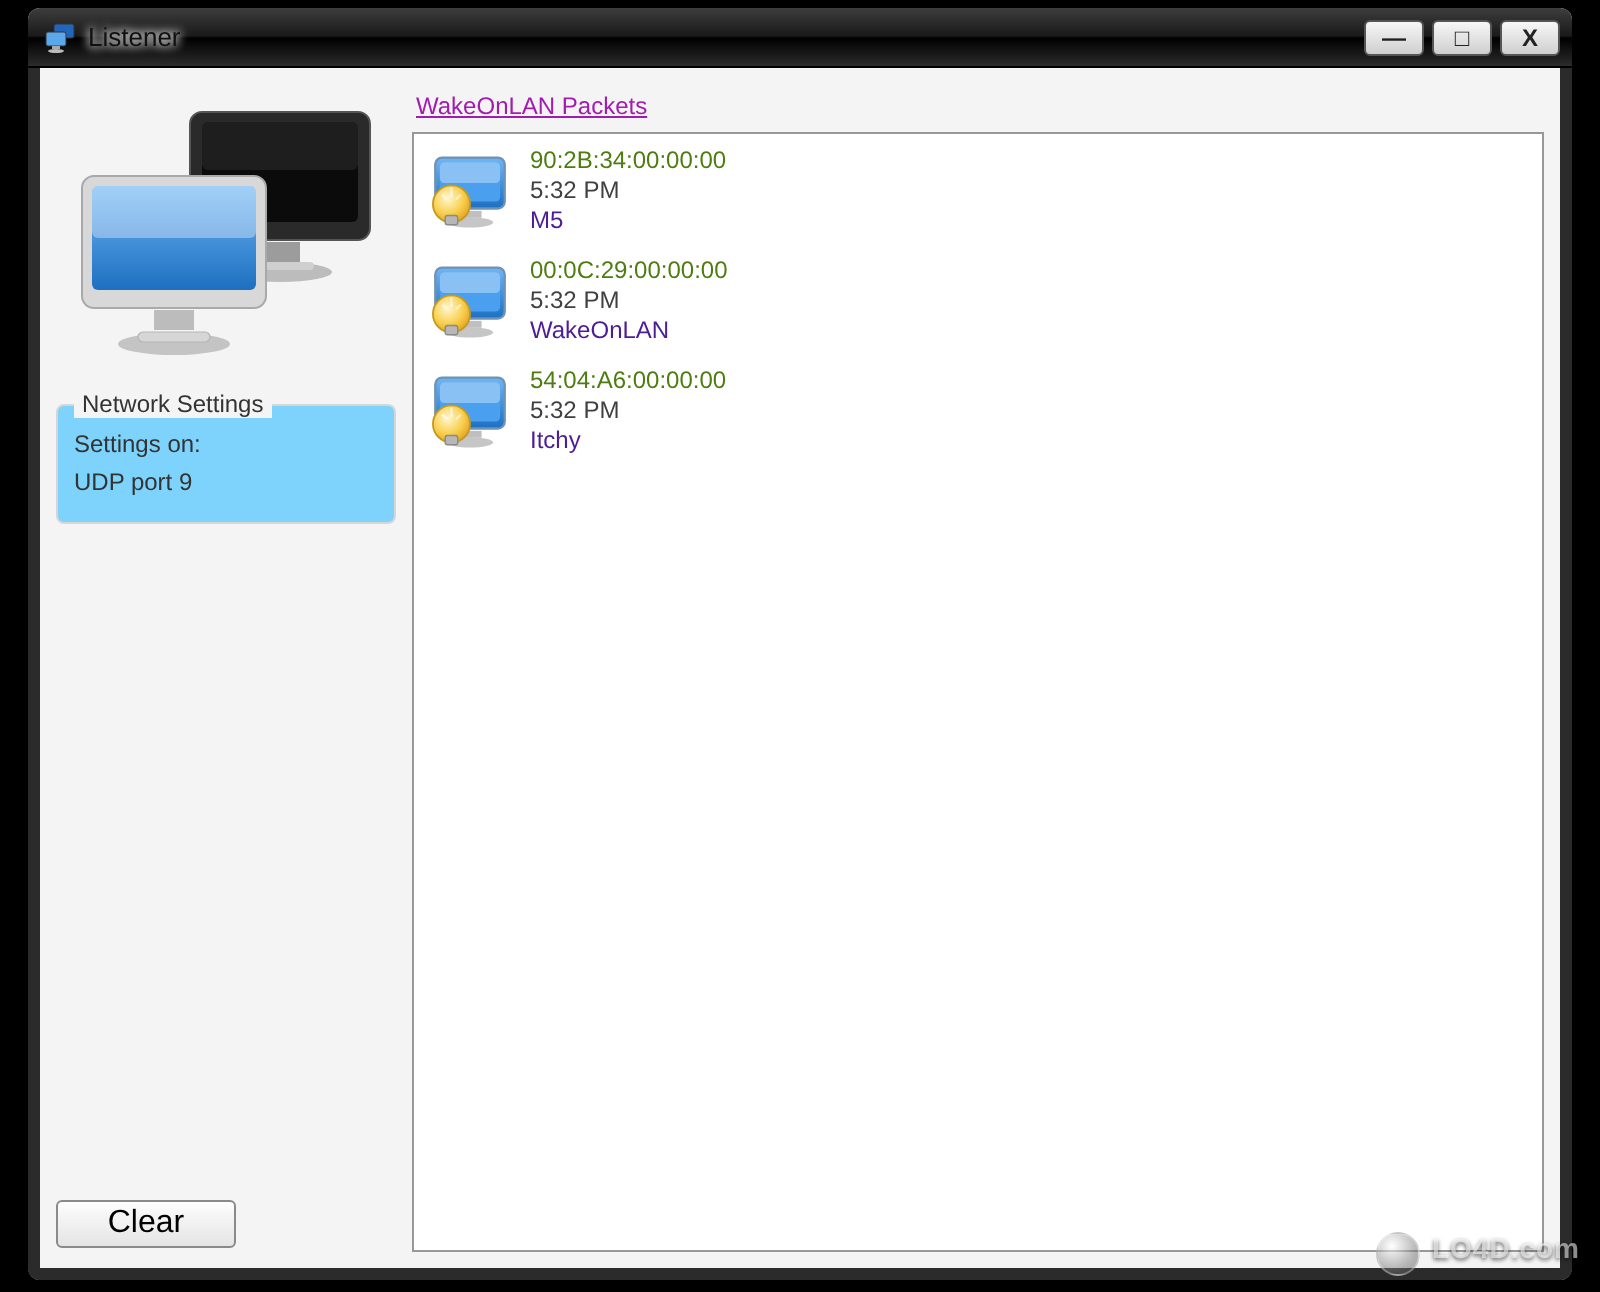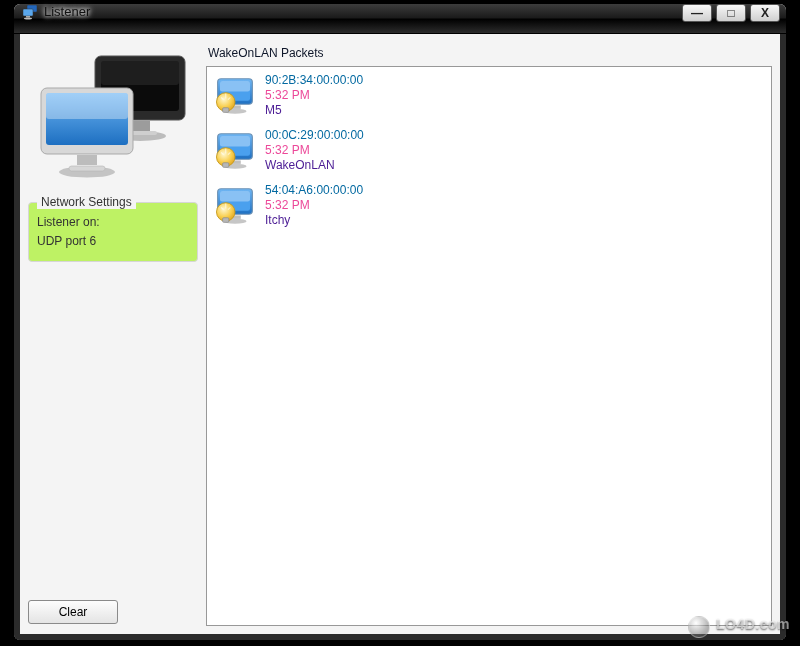--- a/index.html
+++ b/index.html
@@ -21,20 +21,21 @@
     display: flex;
     flex-direction: column;
   }
   
   .titlebar {
     height: 30px;
     background: linear-gradient(#3d3d3d,#1a1a1a 48%,#000 52%,#2c2c2c);
     border-bottom: 1px solid #000;
     border-radius: 6px 6px 0 0;
     display: flex;
+    align-items: center;
     color: #fff;
     font-size: 13px;
   }
   .titlebar .app-icon {
     width: 16px; height: 16px;
     margin: 0 6px 0 8px;
     display:inline-block;
   }
   .titlebar .title { flex: 0 0 auto; text-shadow:0 0 4px #fff,0 0 6px #fff; color:#111;}
   .titlebar .spacer { flex: 1; }
@@ -69,71 +70,72 @@
     width:160px; height:140px;
     margin:4px auto 10px auto;
     position:relative;
   }
   .groupbox {
     border:1px solid #d6d6d6;
     border-radius:4px;
     padding: 10px 8px 10px 8px;
     position:relative;
     margin-top:6px;
-    background:#bef264;
+    background:#7dd3fc;
   }
   .groupbox .legend {
     position:absolute;
     top:-8px; left:8px;
     background:#f4f4f4;
     padding:0 4px;
     color:#333;
     font-size:12px;
   }
   .groupbox .line { color:#333; line-height:1.6; }
   .sidebar .fill { flex:1; }
   .clear-btn {
     width: 90px; height:24px;
     background: linear-gradient(#fdfdfd,#e4e4e4);
     border:1px solid #8a8a8a;
     border-radius:3px;
-    font-size:12px;
+    font-size:16px;
     cursor:pointer;
     margin-bottom:2px;
   }
   
   .main {
     flex:1;
     display:flex;
     flex-direction:column;
   }
   .main .header {
-    color:#0f172a;
+    color:#a21caf;
     padding: 4px 2px 6px 2px;
+    text-decoration: underline;
   }
   .listbox {
     flex:1;
     background:#fff;
     border:1px solid #989898;
     overflow:auto;
     padding:4px 2px;
   }
   .item {
     display:flex;
     align-items:flex-start;
     gap:8px;
     padding:2px 4px 8px 4px;
   }
   .item-icon {
     width:44px; height:44px;
     flex:0 0 44px;
   }
   .item-text { line-height:1.25; }
-  .mac { color:#0369a1; font-weight:400; }
-  .time { color:#ec4899; }
+  .mac { color:#4d7c0f; font-weight:400; }
+  .time { color:#404040; }
   .name { color:#4c1d95; }
   
   .watermark {
     position:absolute;
     right:10px; bottom:8px;
     color:rgba(255,255,255,0.55);
     font-size:14px;
     font-weight:600;
     letter-spacing:0.5px;
     text-shadow:0 1px 2px rgba(0,0,0,0.6);
@@ -223,22 +225,22 @@
             <rect x="13" y="47" width="82" height="26" rx="3" fill="rgba(255,255,255,0.35)"></rect>
             <rect x="44" y="109" width="20" height="10" fill="#bcbcbc"></rect>
             <ellipse cx="54" cy="126" rx="28" ry="5.5" fill="#c4c4c4"></ellipse>
             <rect x="36" y="120" width="36" height="5" rx="2.5" fill="#d6d6d6" stroke="#b5b5b5" stroke-width="0.6"></rect>
           </g>
         </svg>
       </div>
 
       <div class="groupbox">
         <span class="legend">Network Settings</span>
-        <div class="line">Listener on:</div>
-        <div class="line">UDP port 6</div>
+        <div class="line">Settings on:</div>
+        <div class="line">UDP port 9</div>
       </div>
 
       <div class="fill"></div>
 
       <button class="clear-btn">Clear</button>
     </div>
 
     <div class="main">
       <div class="header">WakeOnLAN Packets</div>
       <div class="listbox" id="packet-list">

